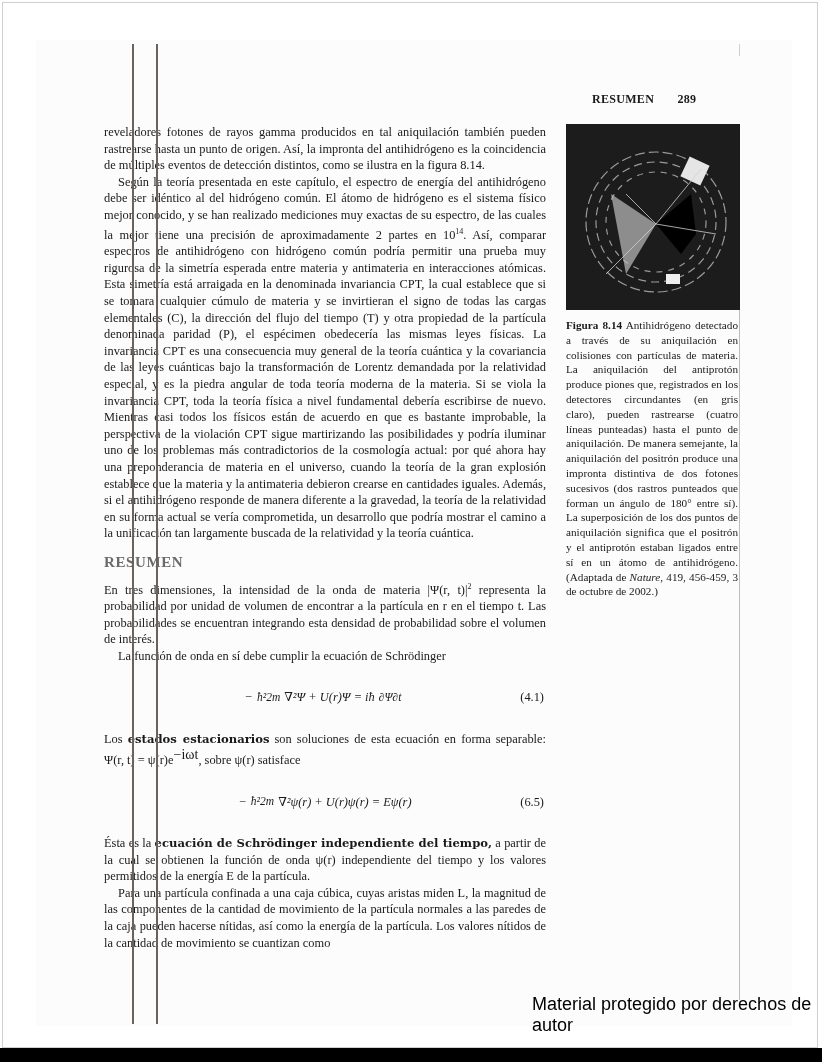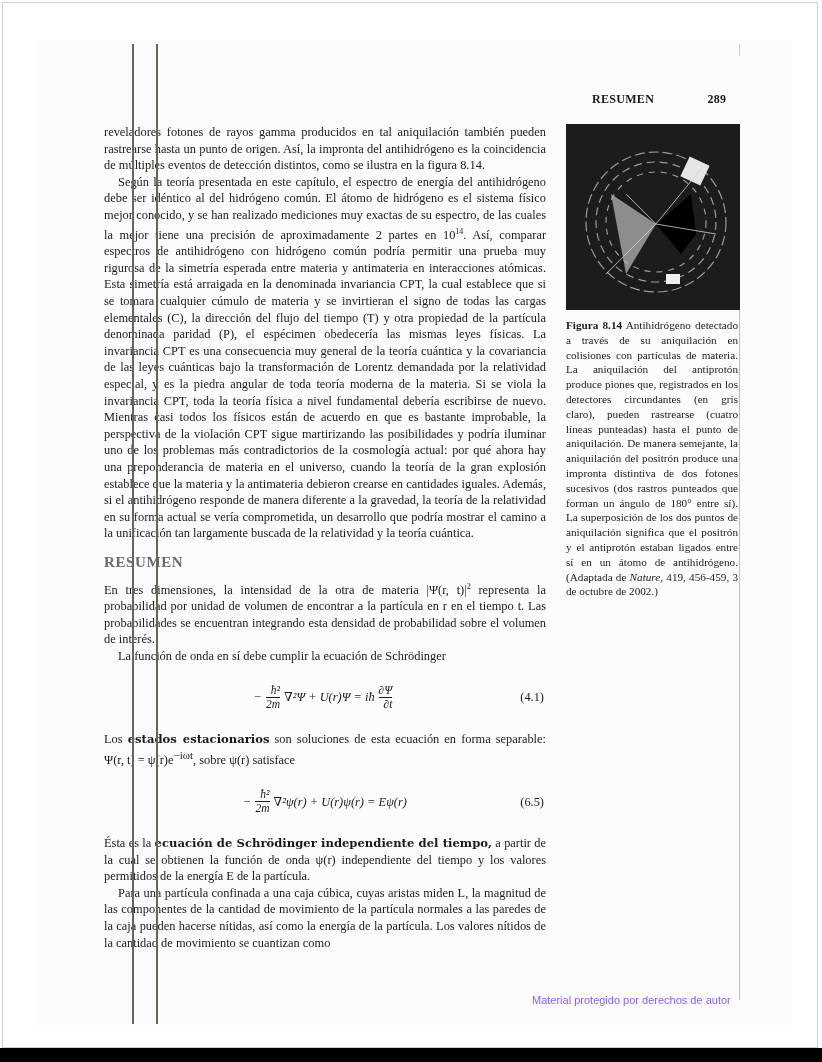--- a/index.html
+++ b/index.html
@@ -7,34 +7,34 @@
          font-family:"Liberation Serif","DejaVu Serif",serif; color:#1a1a1a; }
   .frame { position:absolute; left:2px; top:2px; width:816px; height:1046px; border:1px solid #cfcfcf; box-sizing:border-box; }
   .page { position:absolute; left:36px; top:40px; width:756px; height:986px; background:#fcfcfc; }
   .bottombar { position:absolute; left:0; top:1048px; width:822px; height:14px; background:#000; }
   .vline { position:absolute; width:2px; background:#6b6259; }
   .vline.l1 { left:132px; top:44px; height:980px; }
   .vline.l2 { left:156px; top:44px; height:980px; }
   .vline.r { left:739px; top:300px; height:700px; width:1px; background:#bdbdbd; }
   .vline.rt { left:739px; top:44px; height:12px; width:1px; background:#cfcfcf; }
   .runhead { position:absolute; top:92px; left:592px; font-size:12px; font-weight:bold; letter-spacing:0.3px; }
-  .runhead .pg { margin-left:50px; }
+  .runhead .pg { margin-left:20px; }
   .main { position:absolute; left:104px; top:124px; width:442px; font-size:12.4px; line-height:16.6px; text-align:justify; }
   .main p { margin:0; }
   .main p.ind { text-indent:14px; }
   .sec { font-size:15px; font-weight:bold; color:#6a6a6a; letter-spacing:0.6px; margin:12px 0 8px 0; }
   .eq { display:flex; align-items:center; justify-content:center; position:relative; margin:14px 0 14px 0; height:38px; font-style:italic; }
   .eq .num { position:absolute; right:2px; font-style:normal; }
-  .frac { display:inline-flex; flex-direction:column; align-items:flex-end; margin:0 4px; font-size:11.5px; line-height:13px; }
+  .frac { display:inline-flex; flex-direction:row; align-items:flex-start; margin:0 4px; font-size:11.5px; line-height:13px; }
   .frac .bar { border-top:1px solid #1a1a1a; width:100%; }
   b.k { font-family:"DejaVu Serif",serif; font-size:11.6px; }
   .figure { position:absolute; left:566px; top:124px; width:174px; height:186px; background:#1c1c1c; }
   .caption { position:absolute; left:566px; top:318px; width:172px; font-size:11.2px; line-height:14.8px; text-align:justify; }
   .caption .lbl { font-weight:bold;font-family:Liberation Serif, serif; }
-  .watermark { position:absolute; left:532px; top:994px; font-family:"Liberation Sans","DejaVu Sans",sans-serif; font-size:11px; color:#8b5cf6; }
+  .watermark { position:absolute; left:532px; top:994px; font-family:"Liberation Sans","DejaVu Sans",sans-serif; font-size:18px; color:#000000; }
 </style>
 </head>
 <body>
 
 <div class="frame"></div>
 <div class="page"></div>
 
 <div class="vline rt"></div>
 <div class="vline r"></div>
 
@@ -42,40 +42,40 @@
   <span>RESUMEN</span>
   <span class="pg">289</span>
 </div>
 
 <div class="main">
   <p>reveladores fotones de rayos gamma producidos en tal aniquilación también pueden rastrearse hasta un punto de origen. Así, la impronta del antihidrógeno es la coincidencia de múltiples eventos de detección distintos, como se ilustra en la figura 8.14.</p>
   <p class="ind"><span>Según la teoría presentada en este capítulo, el espectro de energía del antihidrógeno debe ser idéntico al del hidrógeno común. El átomo de hidrógeno es el sistema físico mejor conocido, y se han realizado mediciones muy exactas de su espectro, de las cuales la mejor tiene una precisión de aproximadamente 2 partes en 10</span><sup style="font-size:8px">14</sup><span>. Así, comparar espectros de antihidrógeno con hidrógeno común podría permitir una prueba muy rigurosa de la simetría esperada entre materia y antimateria en interacciones atómicas. Esta simetría está arraigada en la denominada invariancia CPT, la cual establece que si se tomara cualquier cúmulo de materia y se invirtieran el signo de todas las cargas elementales (C), la dirección del flujo del tiempo (T) y otra propiedad de la partícula denominada paridad (P), el espécimen obedecería las mismas leyes físicas. La invariancia CPT es una consecuencia muy general de la teoría cuántica y la covariancia de las leyes cuánticas bajo la transformación de Lorentz demandada por la relatividad especial, y es la piedra angular de toda teoría moderna de la materia. Si se viola la invariancia CPT, toda la teoría física a nivel fundamental debería escribirse de nuevo. Mientras casi todos los físicos están de acuerdo en que es bastante improbable, la perspectiva de la violación CPT sigue martirizando las posibilidades y podría iluminar uno de los problemas más contradictorios de la cosmología actual: por qué ahora hay una preponderancia de materia en el universo, cuando la teoría de la gran explosión establece que la materia y la antimateria debieron crearse en cantidades iguales. Además, si el antihidrógeno responde de manera diferente a la gravedad, la teoría de la relatividad en su forma actual se vería comprometida, un desarrollo que podría mostrar el camino a la unificación tan largamente buscada de la relatividad y la teoría cuántica.</span></p>
 
   <div class="sec">RESUMEN</div>
 
-  <p><span>En tres dimensiones, la intensidad de la otra de materia |Ψ(r, t)|</span><sup style="font-size:8px">2</sup><span> representa la probabilidad por unidad de volumen de encontrar a la partícula en r en el tiempo t. Las probabilidades se encuentran integrando esta densidad de probabilidad sobre el volumen de interés.</span></p>
+  <p><span>En tres dimensiones, la intensidad de la onda de materia |Ψ(r, t)|</span><sup style="font-size:8px">2</sup><span> representa la probabilidad por unidad de volumen de encontrar a la partícula en r en el tiempo t. Las probabilidades se encuentran integrando esta densidad de probabilidad sobre el volumen de interés.</span></p>
   <p class="ind">La función de onda en sí debe cumplir la ecuación de Schrödinger</p>
 
   <div class="eq">
     <span>−</span>
     <span class="frac">
         <span>ħ²</span>
         <span class="bar"></span>
         <span>2m</span>
       </span>
     <span>∇²Ψ + U(r)Ψ = iħ</span>
     <span class="frac">
         <span>∂Ψ</span>
         <span class="bar"></span>
         <span>∂t</span>
       </span>
     <span class="num">(4.1)</span>
   </div>
 
-  <p><span>Los </span><b class="k">estados estacionarios</b><span> son soluciones de esta ecuación en forma separable: Ψ(r, t) = ψ(r)e</span><sup style="font-size:11px">−iωt</sup><span>, sobre ψ(r) satisface</span></p>
+  <p><span>Los </span><b class="k">estados estacionarios</b><span> son soluciones de esta ecuación en forma separable: Ψ(r, t) = ψ(r)e</span><sup style="font-size:14px">−iωt</sup><span>, sobre ψ(r) satisface</span></p>
 
   <div class="eq">
     <span>−</span>
     <span class="frac">
         <span>ħ²</span>
         <span class="bar"></span>
         <span>2m</span>
       </span>
     <span>∇²ψ(r) + U(r)ψ(r) = Eψ(r)</span>
     <span class="num">(6.5)</span>

